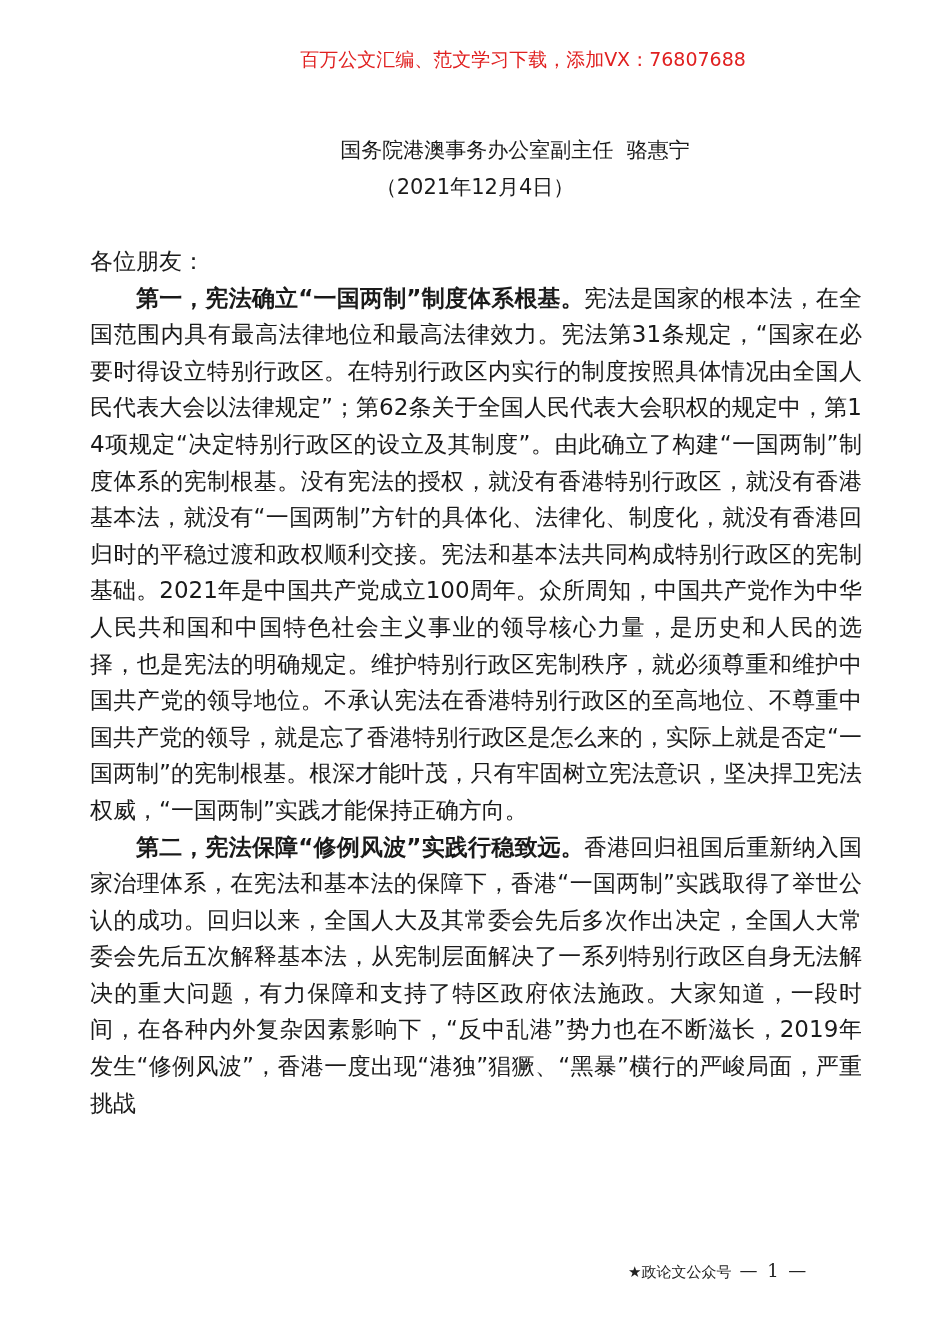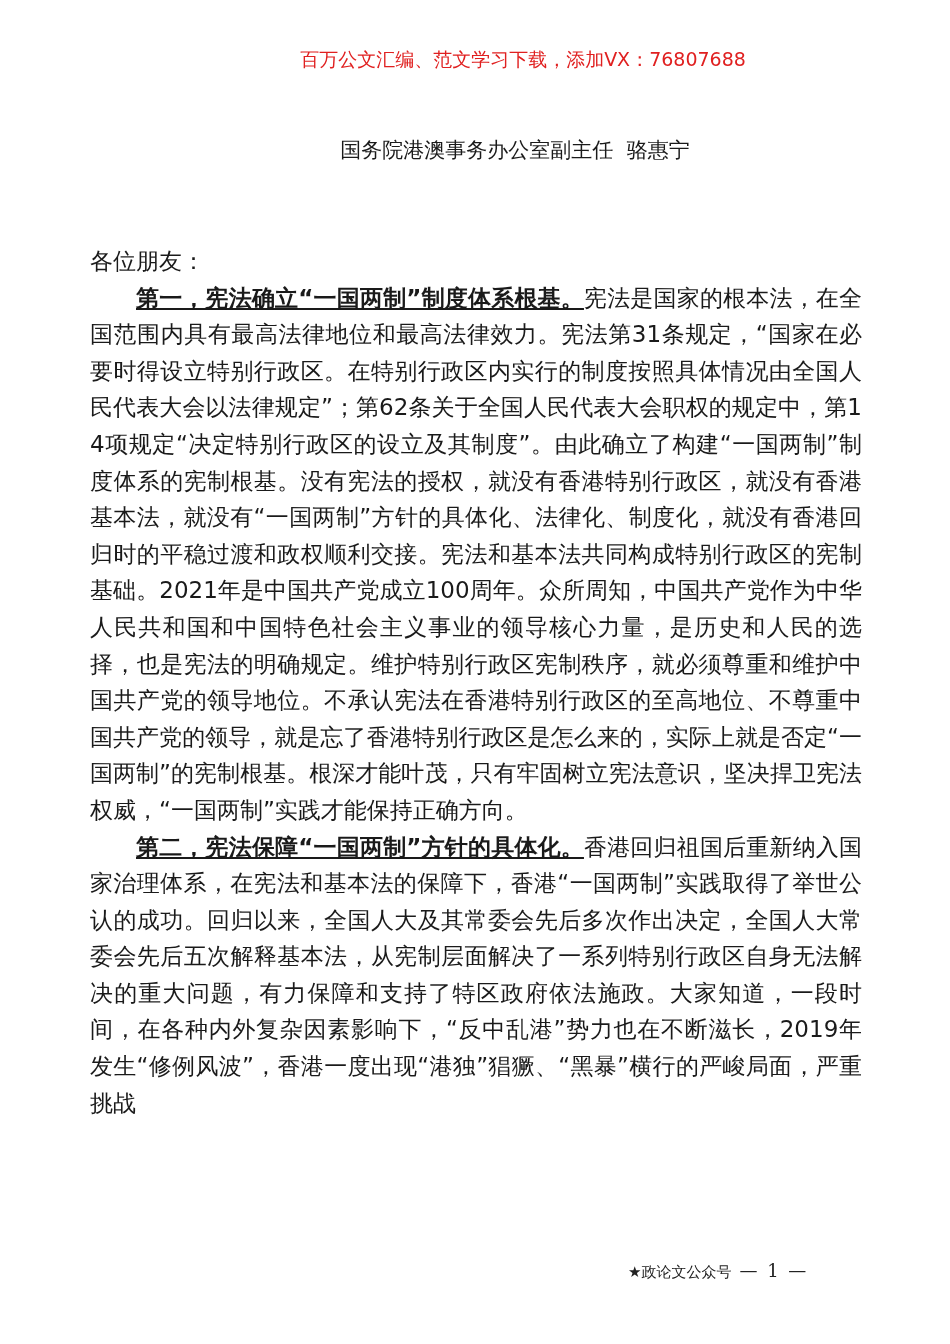--- a/index.html
+++ b/index.html
@@ -17,43 +17,44 @@
       position: absolute; left: 0; width: 950px; text-align: center;
       font-size: 21px; line-height: 30px; color: #1a1a1a;
     }
     .body-block {
       position: absolute; left: 90px; width: 772px; top: 243px;
       font-size: 23px; line-height: 36.6px; text-align: justify;
       word-break: break-all;
     }
     .body-block p { margin: 0; }
     .indent { text-indent: 2em; }
-    .lead { font-weight: bold; text-decoration: underline; }
+    .lead { font-weight: bold; }
     .footer {
       position: absolute; top: 1260px; left: 628px;
       font-size: 15px; line-height: 22px; color: #222;
       white-space: nowrap;
     }
     .footer .pg {
       font-family: "DejaVu Serif", "Liberation Serif", serif;
       font-size: 18px; margin-left: 8px; letter-spacing: 2px;
     }
   </style>
 </head>
 <body>
 
 <div class="page">
 
   <div class="banner">百万公文汇编、范文学习下载，添加VX：76807688</div>
 
   <div class="title-line" style="top:135px; white-space: pre; margin-left: 40px;">国务院港澳事务办公室副主任  骆惠宁</div>
+  <div class="title-line" style="top:172px;">（2021年12月4日）</div>
 
   <div class="body-block">
     <p>各位朋友：</p>
     <p class="indent"><span class="lead">第一，宪法确立“一国两制”制度体系根基。</span><span>宪法是国家的根本法，在全国范围内具有最高法律地位和最高法律效力。宪法第31条规定，“国家在必要时得设立特别行政区。在特别行政区内实行的制度按照具体情况由全国人民代表大会以法律规定”；第62条关于全国人民代表大会职权的规定中，第14项规定“决定特别行政区的设立及其制度”。由此确立了构建“一国两制”制度体系的宪制根基。没有宪法的授权，就没有香港特别行政区，就没有香港基本法，就没有“一国两制”方针的具体化、法律化、制度化，就没有香港回归时的平稳过渡和政权顺利交接。宪法和基本法共同构成特别行政区的宪制基础。2021年是中国共产党成立100周年。众所周知，中国共产党作为中华人民共和国和中国特色社会主义事业的领导核心力量，是历史和人民的选择，也是宪法的明确规定。维护特别行政区宪制秩序，就必须尊重和维护中国共产党的领导地位。不承认宪法在香港特别行政区的至高地位、不尊重中国共产党的领导，就是忘了香港特别行政区是怎么来的，实际上就是否定“一国两制”的宪制根基。根深才能叶茂，只有牢固树立宪法意识，坚决捍卫宪法权威，“一国两制”实践才能保持正确方向。</span></p>
-    <p class="indent"><span class="lead">第二，宪法保障“一国两制”方针的具体化。</span><span>香港回归祖国后重新纳入国家治理体系，在宪法和基本法的保障下，香港“一国两制”实践取得了举世公认的成功。回归以来，全国人大及其常委会先后多次作出决定，全国人大常委会先后五次解释基本法，从宪制层面解决了一系列特别行政区自身无法解决的重大问题，有力保障和支持了特区政府依法施政。大家知道，一段时间，在各种内外复杂因素影响下，“反中乱港”势力也在不断滋长，2019年发生“修例风波”，香港一度出现“港独”猖獗、“黑暴”横行的严峻局面，严重挑战</span></p>
+    <p class="indent"><span class="lead">第二，宪法保障“修例风波”实践行稳致远。</span><span>香港回归祖国后重新纳入国家治理体系，在宪法和基本法的保障下，香港“一国两制”实践取得了举世公认的成功。回归以来，全国人大及其常委会先后多次作出决定，全国人大常委会先后五次解释基本法，从宪制层面解决了一系列特别行政区自身无法解决的重大问题，有力保障和支持了特区政府依法施政。大家知道，一段时间，在各种内外复杂因素影响下，“反中乱港”势力也在不断滋长，2019年发生“修例风波”，香港一度出现“港独”猖獗、“黑暴”横行的严峻局面，严重挑战</span></p>
   </div>
 
   <div class="footer">
     <span>★政论文公众号</span><span class="pg">— 1 —</span>
   </div>
 
 </div>
 
 </body></html>

